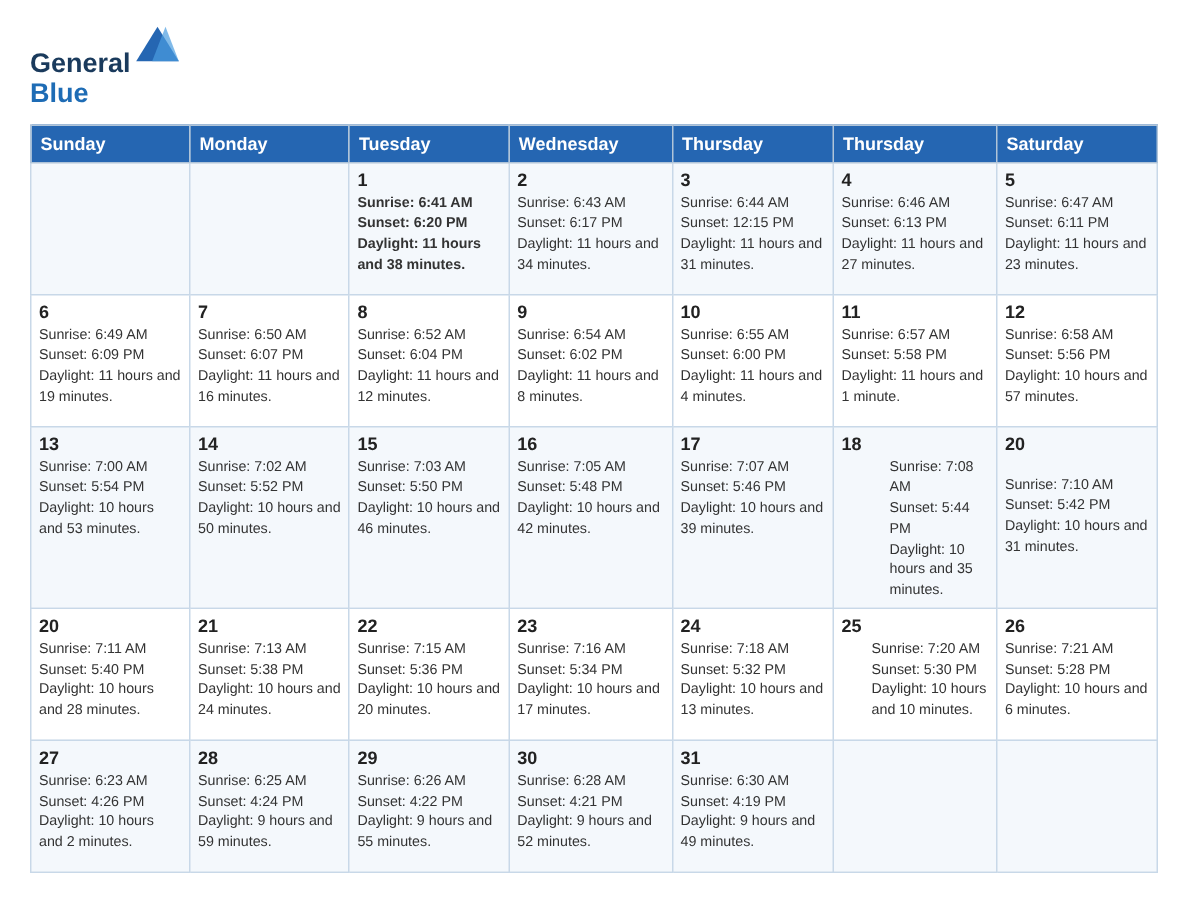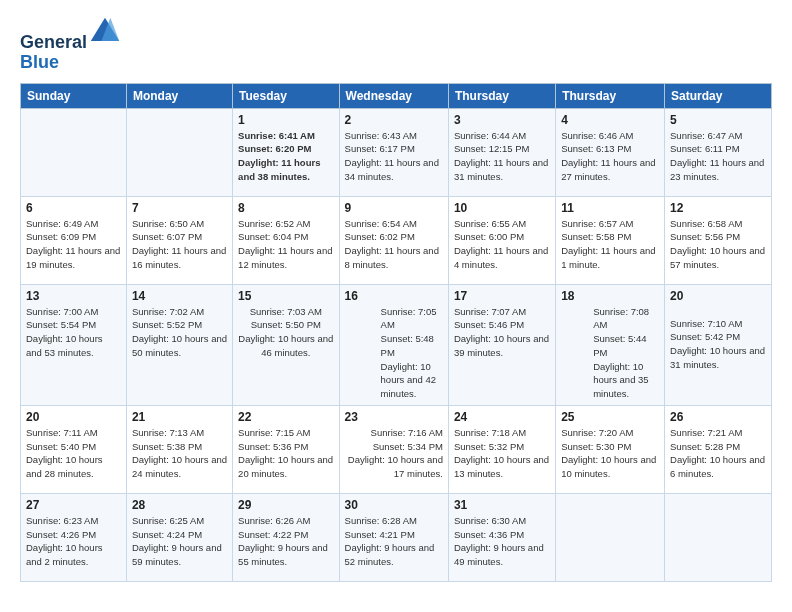--- a/index.html
+++ b/index.html
@@ -219,27 +219,27 @@
 Daylight: 10 hours and 53 minutes.</div>
           </td>
           <td>
             <div class="day-num">14</div>
             <div class="day-info" style="white-space: pre-line;">Sunrise: 7:02 AM
 Sunset: 5:52 PM
 Daylight: 10 hours and 50 minutes.</div>
           </td>
           <td>
             <div class="day-num">15</div>
-            <div class="day-info" style="white-space: pre-line; text-align: center;">Sunrise: 7:03 AM
+            <div class="day-info" style="white-space: pre-line;">Sunrise: 7:03 AM
 Sunset: 5:50 PM
 Daylight: 10 hours and 46 minutes.</div>
           </td>
           <td>
             <div class="day-num">16</div>
-            <div class="day-info" style="white-space: pre-line; margin-left: 36px;">Sunrise: 7:05 AM
+            <div class="day-info" style="white-space: pre-line;">Sunrise: 7:05 AM
 Sunset: 5:48 PM
 Daylight: 10 hours and 42 minutes.</div>
           </td>
           <td>
             <div class="day-num">17</div>
             <div class="day-info" style="white-space: pre-line;">Sunrise: 7:07 AM
 Sunset: 5:46 PM
 Daylight: 10 hours and 39 minutes.</div>
           </td>
           <td>
@@ -269,33 +269,33 @@
 Daylight: 10 hours and 24 minutes.</div>
           </td>
           <td>
             <div class="day-num">22</div>
             <div class="day-info" style="white-space: pre-line;">Sunrise: 7:15 AM
 Sunset: 5:36 PM
 Daylight: 10 hours and 20 minutes.</div>
           </td>
           <td>
             <div class="day-num">23</div>
-            <div class="day-info" style="white-space: pre-line; text-align: right;">Sunrise: 7:16 AM
+            <div class="day-info" style="white-space: pre-line;">Sunrise: 7:16 AM
 Sunset: 5:34 PM
 Daylight: 10 hours and 17 minutes.</div>
           </td>
           <td>
             <div class="day-num">24</div>
             <div class="day-info" style="white-space: pre-line;">Sunrise: 7:18 AM
 Sunset: 5:32 PM
 Daylight: 10 hours and 13 minutes.</div>
           </td>
           <td>
             <div class="day-num">25</div>
-            <div class="day-info" style="white-space: pre-line;">Sunrise: 7:20 AM
+            <div class="day-info" style="white-space: pre-line; margin-left: 20px;">Sunrise: 7:20 AM
 Sunset: 5:30 PM
 Daylight: 10 hours and 10 minutes.</div>
           </td>
           <td>
             <div class="day-num">26</div>
             <div class="day-info" style="white-space: pre-line;">Sunrise: 7:21 AM
 Sunset: 5:28 PM
 Daylight: 10 hours and 6 minutes.</div>
           </td>
         </tr>
@@ -320,21 +320,21 @@
           </td>
           <td>
             <div class="day-num">30</div>
             <div class="day-info" style="white-space: pre-line;">Sunrise: 6:28 AM
 Sunset: 4:21 PM
 Daylight: 9 hours and 52 minutes.</div>
           </td>
           <td>
             <div class="day-num">31</div>
             <div class="day-info" style="white-space: pre-line;">Sunrise: 6:30 AM
-Sunset: 4:36 PM
+Sunset: 4:19 PM
 Daylight: 9 hours and 49 minutes.</div>
           </td>
           <td class="empty-cell"></td>
           <td class="empty-cell"></td>
         </tr>
       </tbody>
   </table>
 </div>
 
 </body></html>

